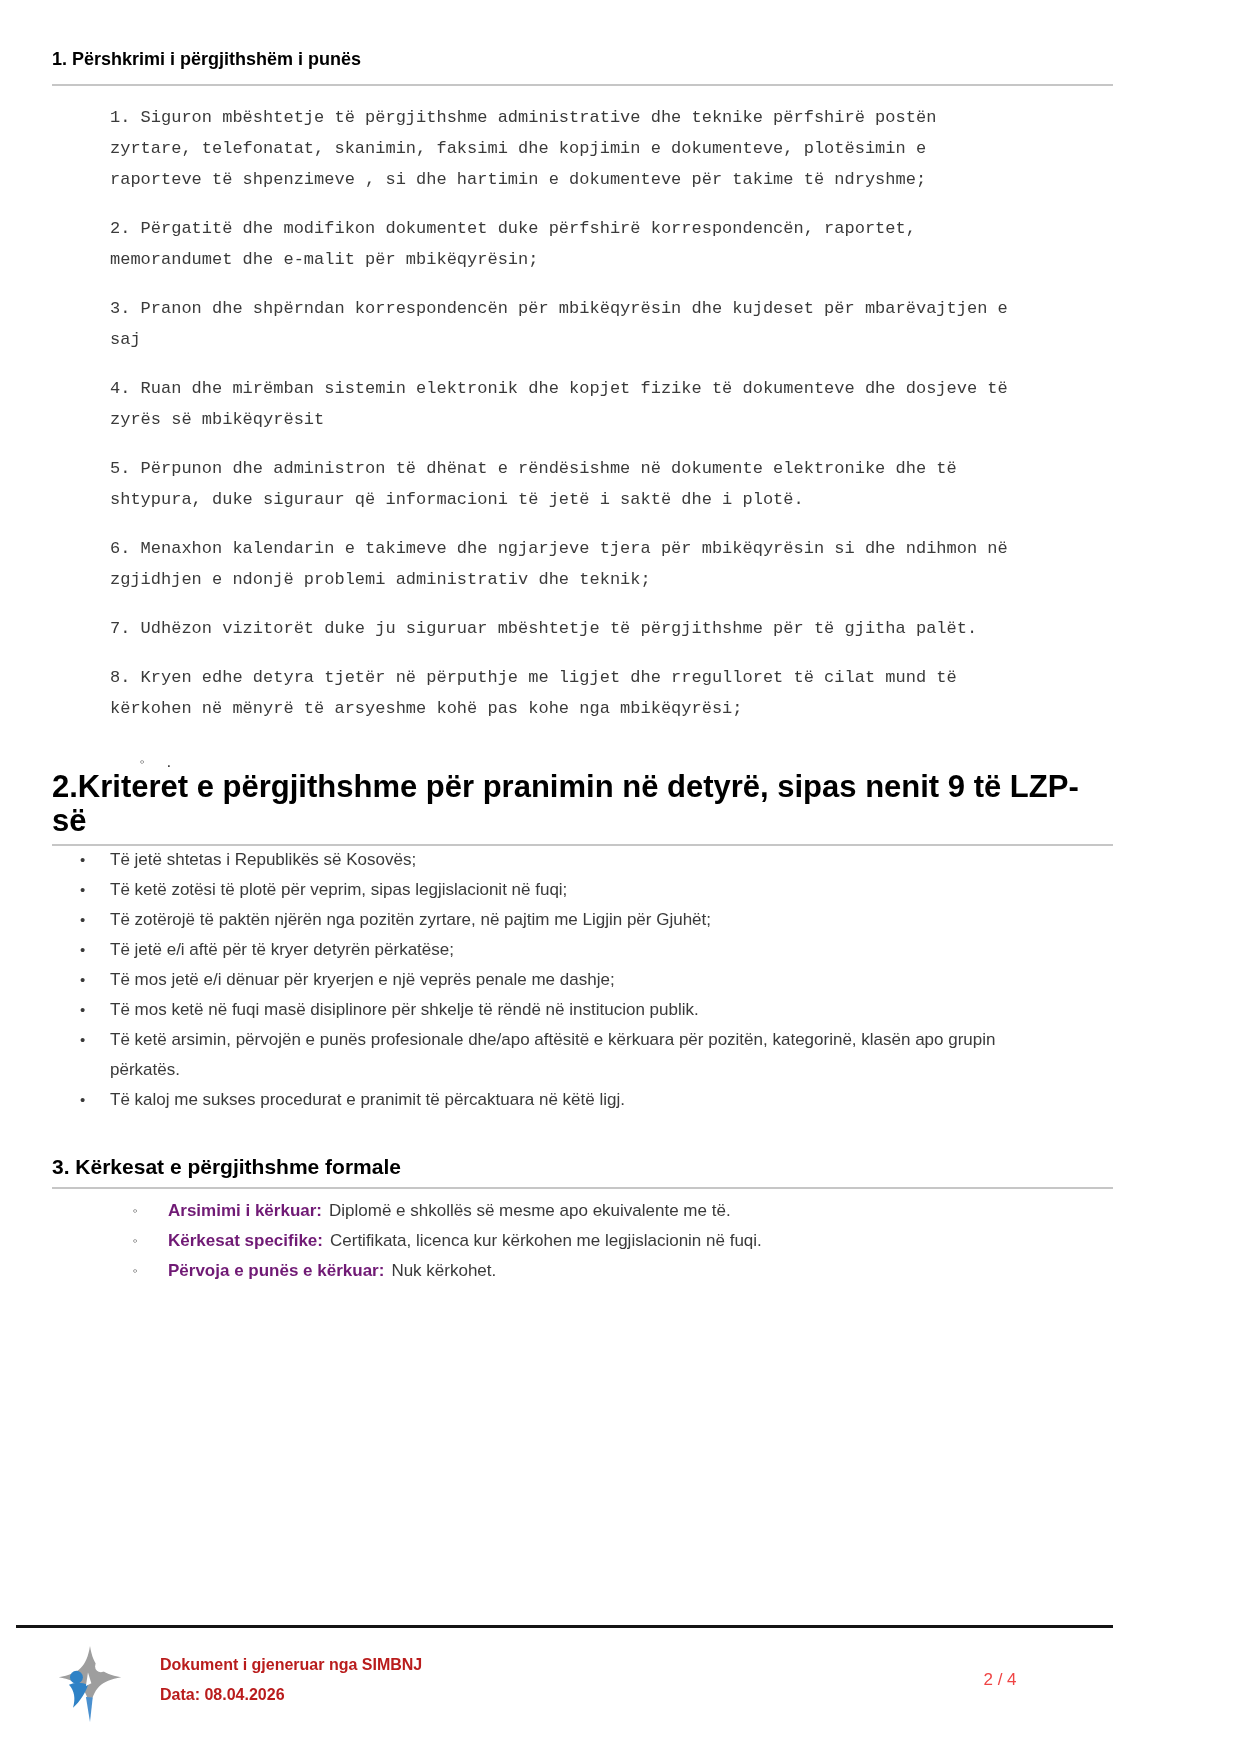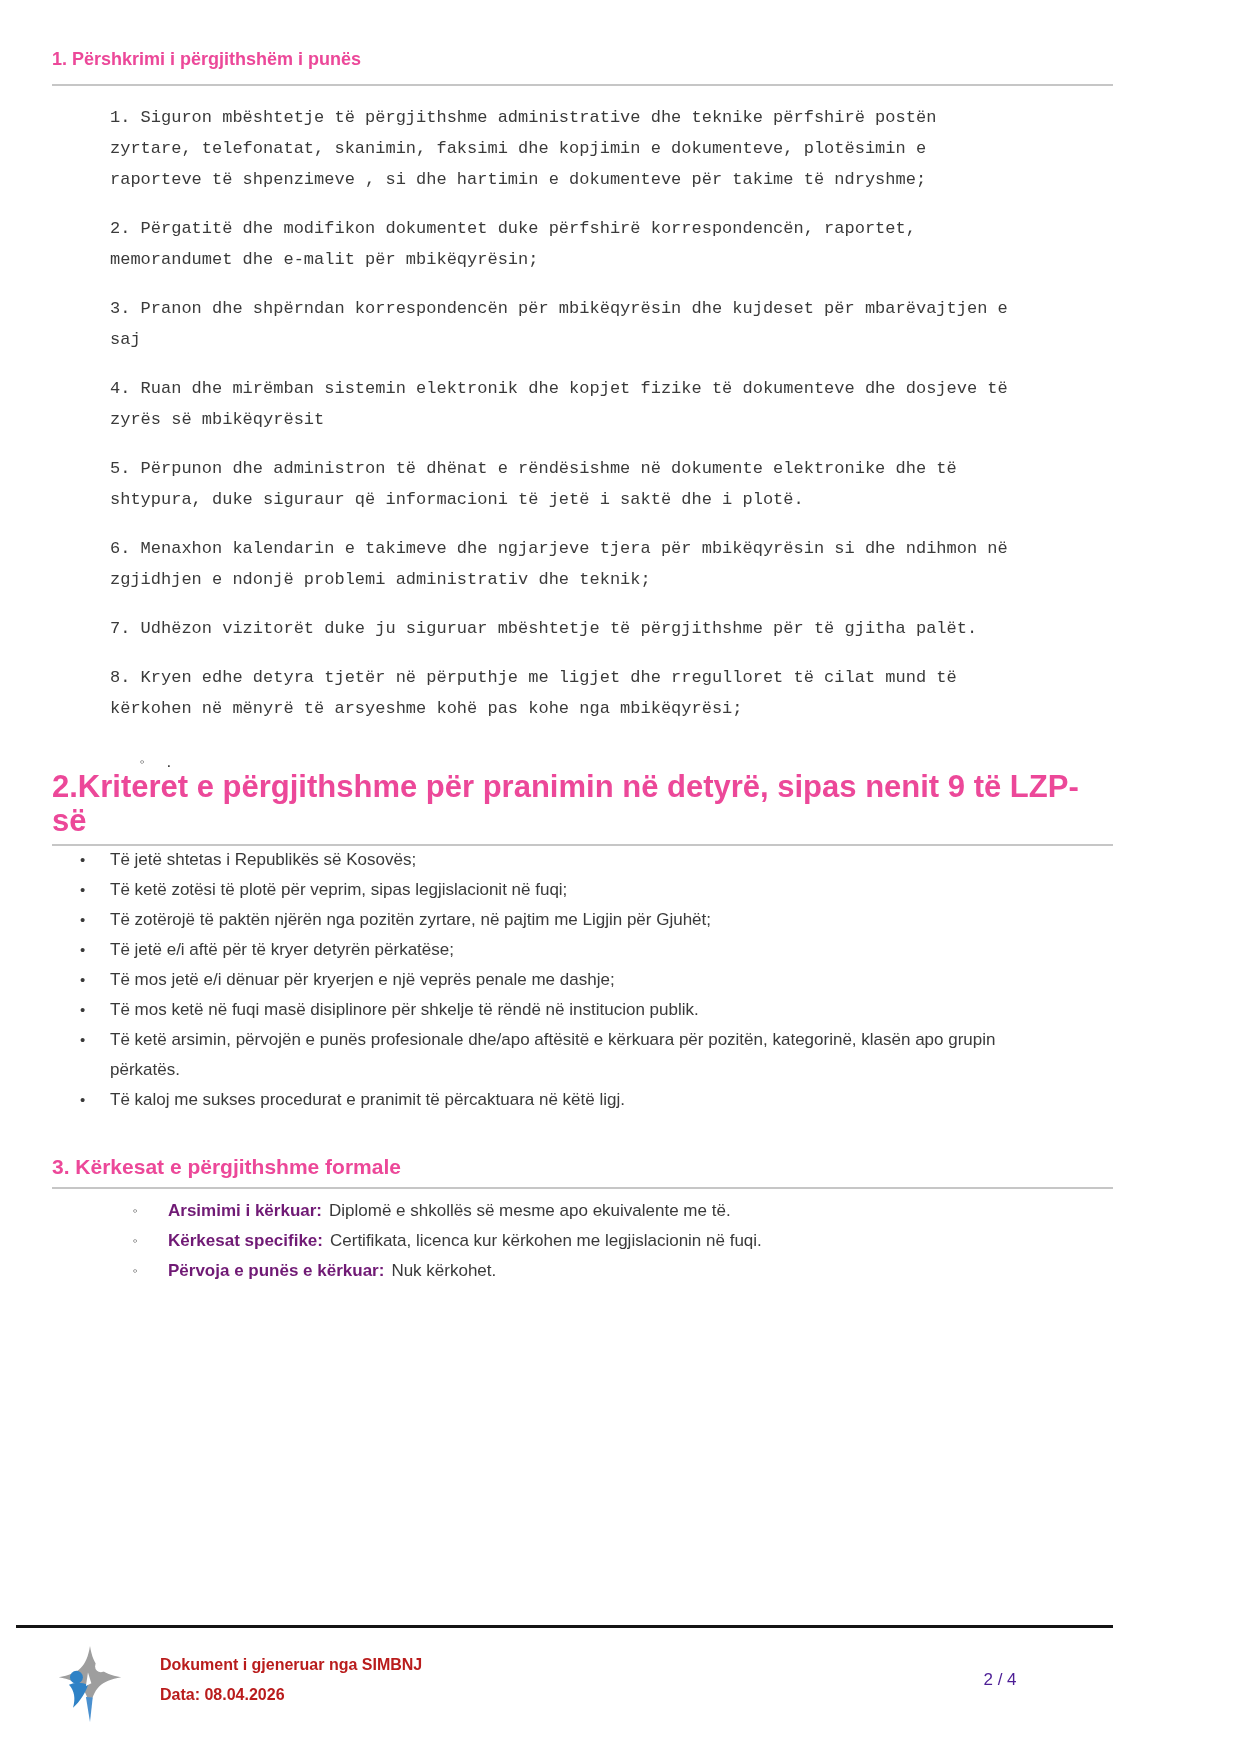--- a/index.html
+++ b/index.html
@@ -6,21 +6,21 @@
   body{
     width:1241px;height:1754px;position:relative;overflow:hidden;
     font-family:"Liberation Sans","DejaVu Sans",sans-serif;
     -webkit-font-smoothing:antialiased;
   }
   .page{position:absolute;inset:0;background:#ffffff;}
 
   
   .sec-heading{
     position:absolute;left:52px;width:1061px;margin:0;
-    color:#ec4899;font-weight:700;
+    color:#000000;font-weight:700;
     border-bottom:2px solid #c6c6c6;
   }
   .h-small{top:46px;font-size:18px;line-height:26px;padding-bottom:12px;}
   .h-big2 {top:770px;font-size:31px;line-height:34px;padding-bottom:6px;}
   .h-big3 {top:1150px;font-size:21px;line-height:34px;padding-bottom:3px;}
 
   
   .paras{position:absolute;left:110px;top:102px;width:900px;color:#3a3a3a;
          font-size:17px;line-height:31px;}
   .paras p{margin:0 0 18px 0;padding:0;font-family:Liberation Mono, monospace;}
@@ -47,21 +47,21 @@
   .req-row .circ-marker{flex:0 0 35px;}
   .req-label{font-weight:700;color:#701a75;}
   .req-text{margin-left:7px;}
 
   
   .footer-rule{position:absolute;left:16px;top:1625px;width:1097px;height:3px;background:#141414;}
   .footer-logo{position:absolute;left:56px;top:1644px;width:68px;height:78px;}
   .footer-textblock{position:absolute;left:160px;top:1650px;color:#b91c1c;
                     font-size:16px;line-height:30px;font-weight:bold;}
   .page-num{position:absolute;left:950px;top:1665px;width:100px;text-align:center;
-            color:#4c1d95;font-size:17px;line-height:30px;}
+            color:#ef4444;font-size:17px;line-height:30px;}
 </style>
 </head>
 <body>
 
 <div class="page">
 
   <h4 class="sec-heading h-small">1. Përshkrimi i përgjithshëm i punës</h4>
 
   <div class="paras">
     <p>1. Siguron mbështetje të përgjithshme administrative dhe teknike përfshirë postën zyrtare, telefonatat, skanimin, faksimi dhe kopjimin e dokumenteve, plotësimin e raporteve të shpenzimeve , si dhe hartimin e dokumenteve për takime të ndryshme;</p>

